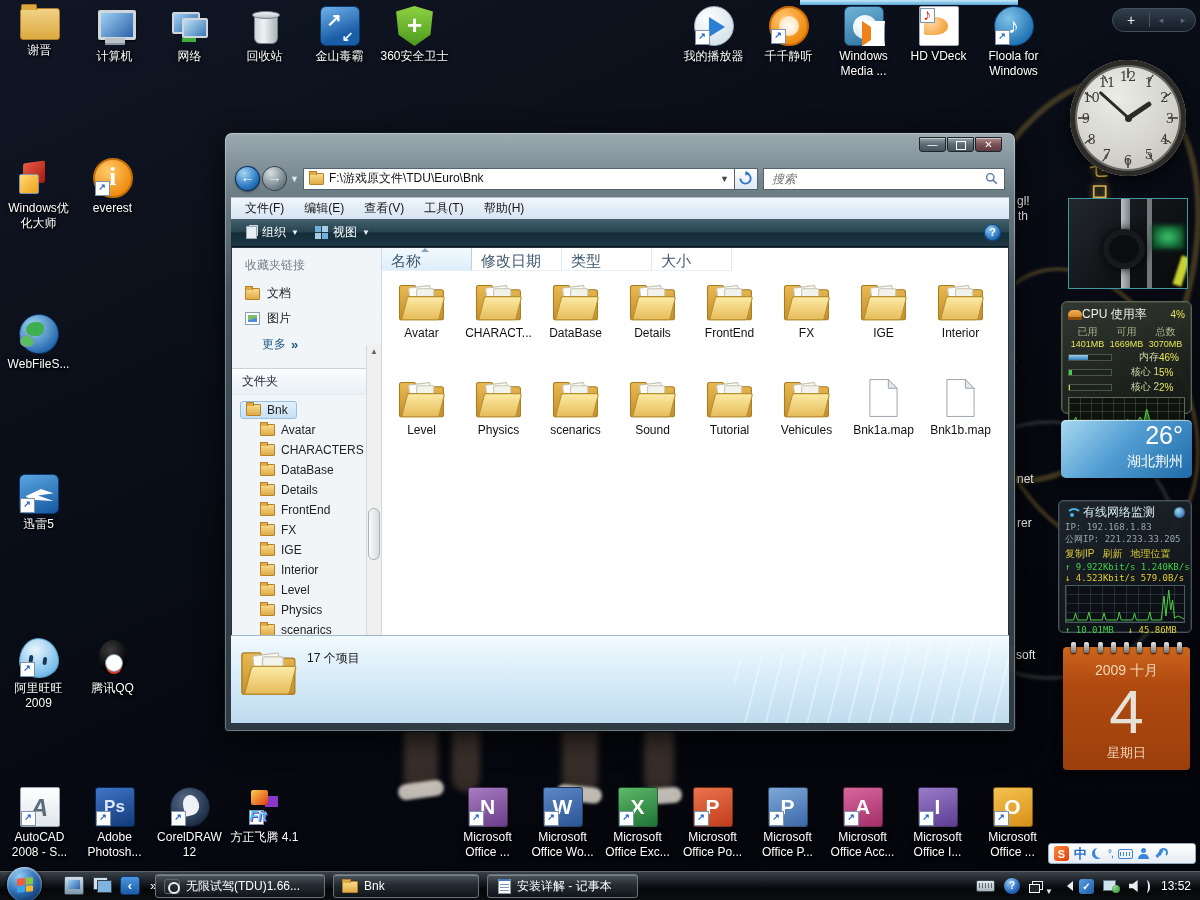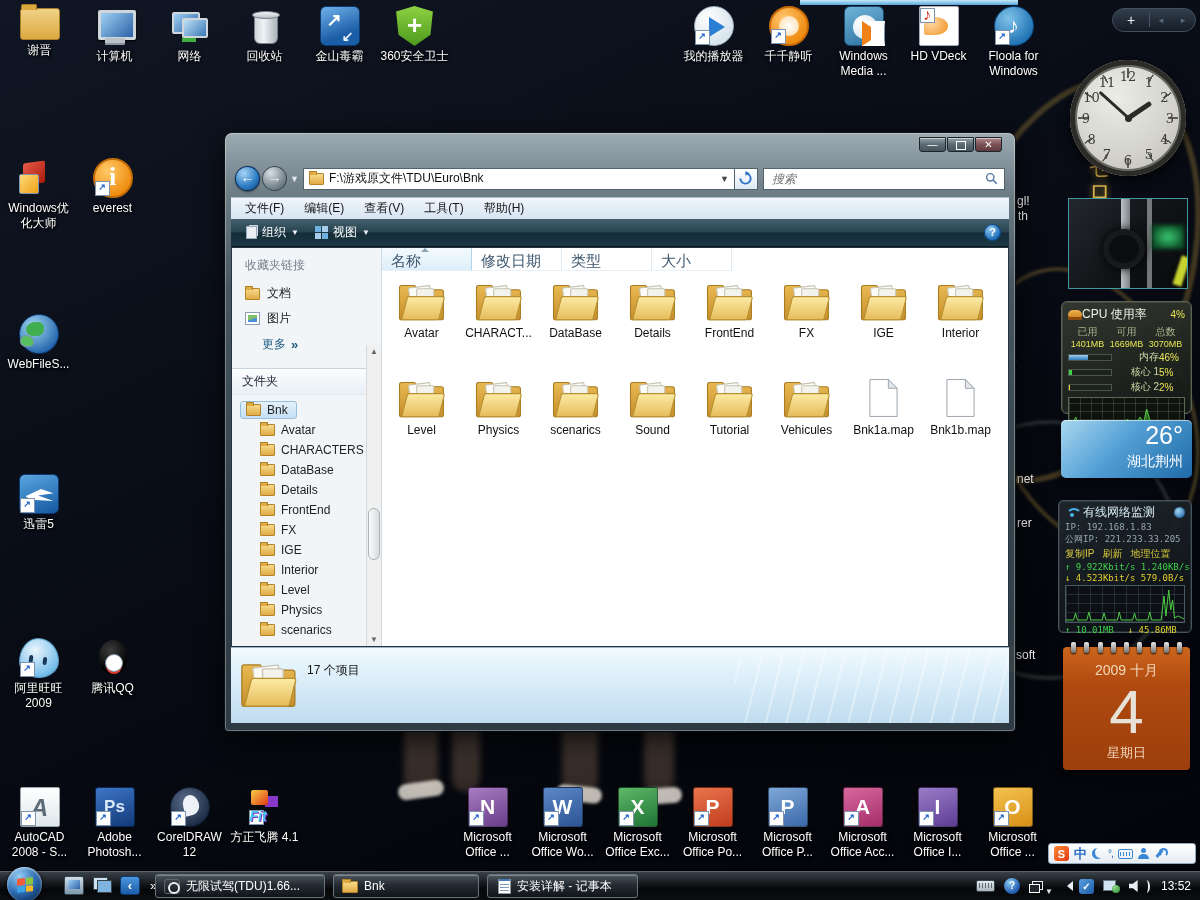--- a/index.html
+++ b/index.html
@@ -206,21 +206,21 @@
 .colh{width:90px;border-right:1px solid #dfeaf3;border-bottom:1px solid #e8f1f8;padding:4px 0 0 9px;position:relative}
 .colh.sorted{background:linear-gradient(#f4fafe,#ddeefa);border-right:1px solid #b2d4ea}
 .colh.sorted::before{content:"";position:absolute;top:0;left:44%;border:4px solid transparent;border-bottom:4px solid #8aa2b5;border-top:0}
 .colh.sz{width:80px}
 .grid{display:flex;flex-wrap:wrap;padding:4px 0 0 1px;width:625px}
 .cell{width:77px;height:97px;display:flex;flex-direction:column;align-items:center;font-size:12px;color:#111}
 .svg-folder{width:52px;height:45px;margin-top:3px}
 .svg-file{width:33px;height:44px;margin-top:4px}
 .cell .nm{margin-top:3px;max-width:76px;white-space:nowrap;overflow:hidden;text-align:center}
 
-.status{position:absolute;left:6px;right:6px;bottom:8px;height:76px;overflow:hidden;
+.status{position:absolute;left:6px;right:6px;bottom:8px;height:88px;overflow:hidden;
  background:linear-gradient(180deg,#f2fafe,#d9edf9 45%,#c0dcef);border-top:1px solid #9db5c6}
 .bigfolder{position:absolute;left:7px;top:3px;width:62px;height:64px}
 .stxt{position:absolute;left:76px;top:14px;font-size:12px;color:#161616}
 .streak{position:absolute;right:-30px;bottom:-46px;width:300px;height:130px;transform:rotate(-8deg);opacity:.55;
  background:repeating-linear-gradient(112deg,rgba(255,255,255,0) 0 7px,rgba(255,255,255,.7) 8px 9px,rgba(255,255,255,0) 10px 20px)}
 
 
 .gadget{z-index:2}
 .gpill{position:absolute;left:1112px;top:8px;width:84px;height:24px;border-radius:12px;z-index:2;
  background:linear-gradient(#333f4d,#141c26);border:1px solid #42505e;display:flex;align-items:center;color:#cfd8e2}

